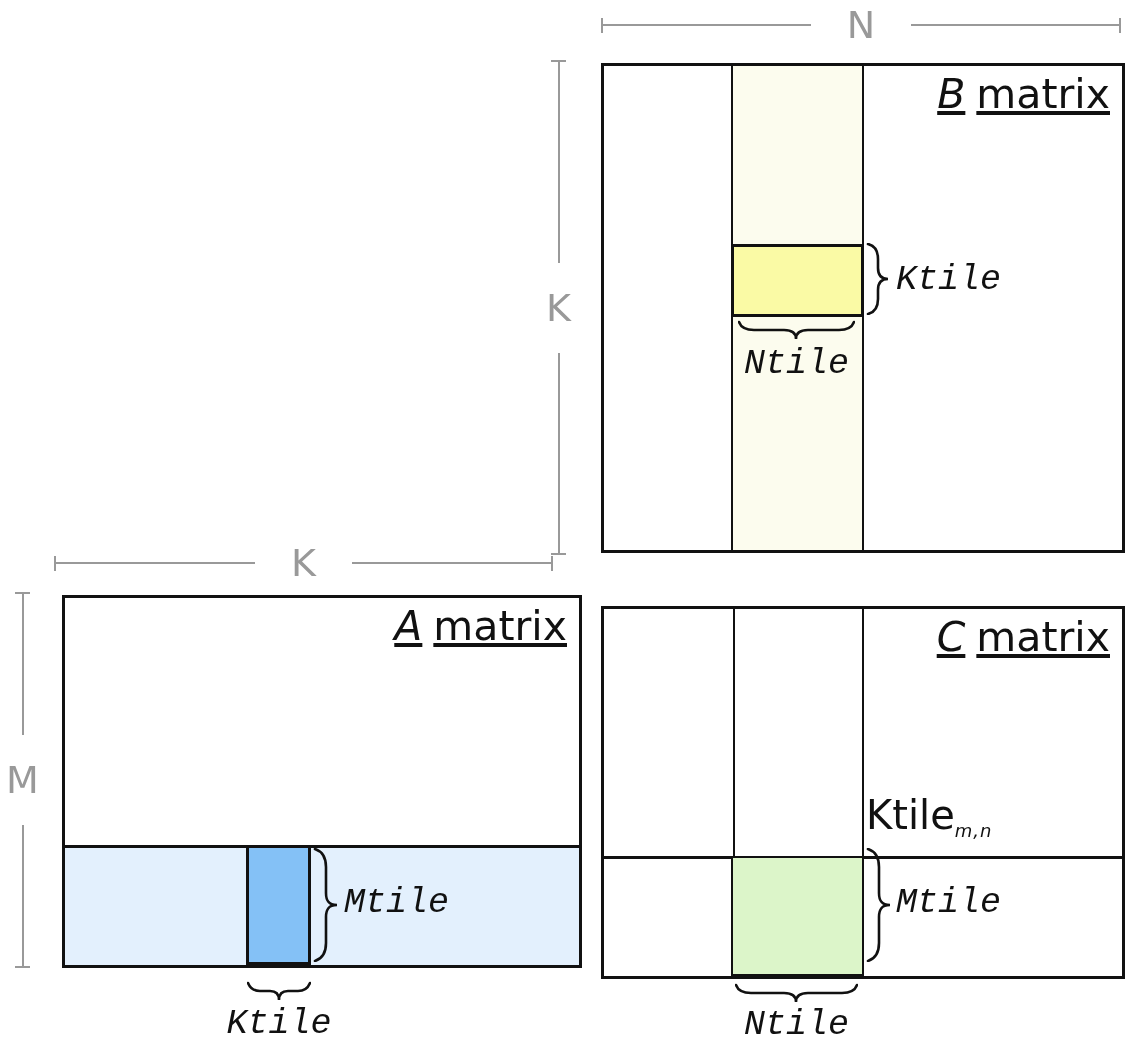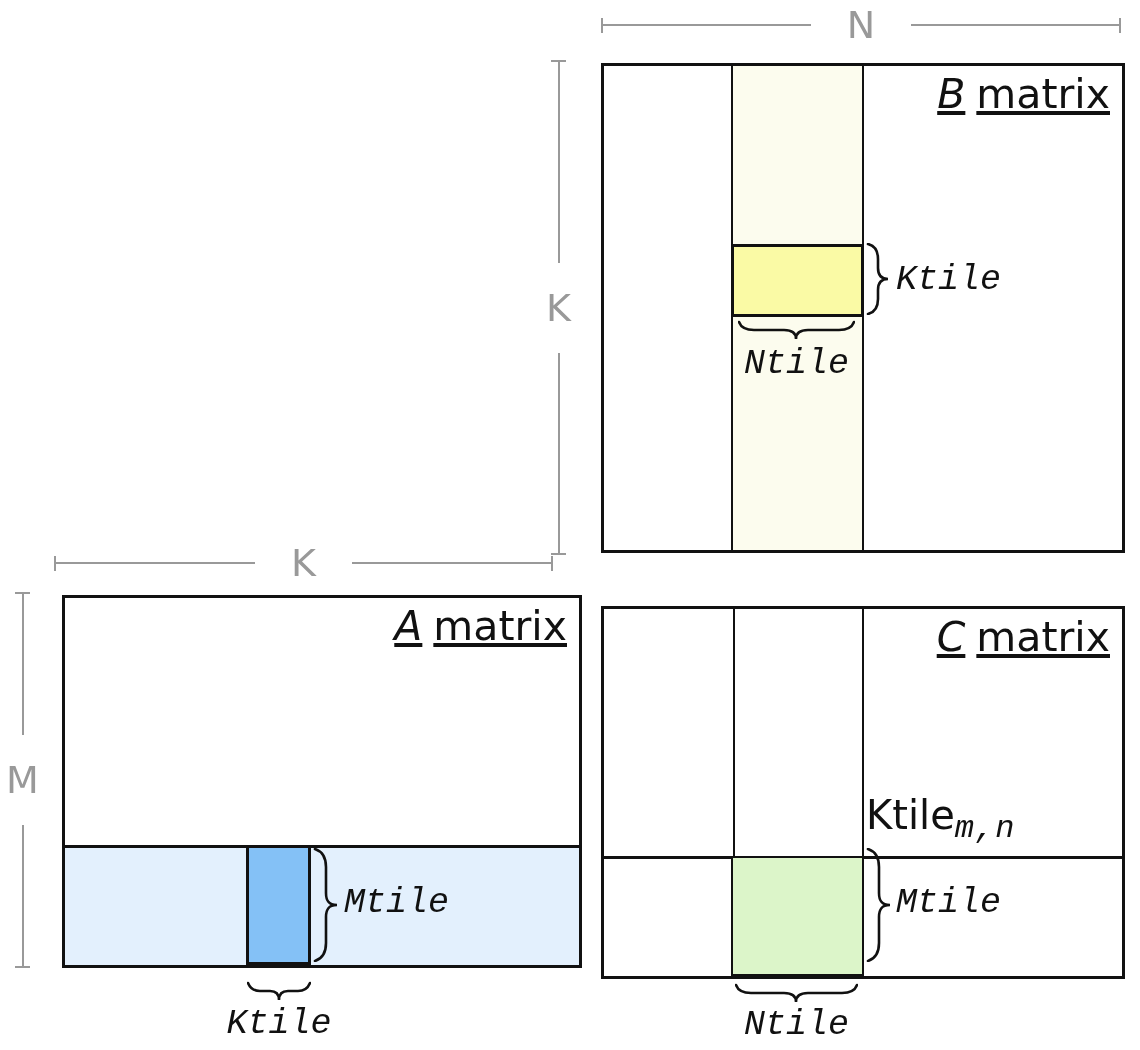--- a/index.html
+++ b/index.html
@@ -33,21 +33,21 @@
   #a-ktile-block{position:absolute;left:181px;width:65px;top:247px;bottom:0;
     background:var(--blue);border:3px solid var(--ink);box-sizing:border-box;}
 
   
   .c-vline{position:absolute;top:0;bottom:0;width:2px;background:var(--ink);}
   #c-vline-1{left:129px;} #c-vline-2{left:258px;}
   #c-divider{position:absolute;left:0;right:0;top:247px;height:3px;background:var(--ink);}
   #c-block-tile{position:absolute;left:127px;width:133px;top:247px;bottom:0;
     background:var(--green);border:2px solid var(--ink);box-sizing:border-box;}
   #c-block-label{position:absolute;left:262px;top:182px;font-size:40px;line-height:1.2;white-space:nowrap;}
-  #c-block-label .sub{font-style:italic;font-size:32px;vertical-align:-8px;letter-spacing:1px;font-family:Liberation Mono, monospace;}
+  #c-block-label .sub{font-style:italic;font-size:18px;vertical-align:-8px;letter-spacing:1px;}
 
   
   .dim-h,.dim-v{position:absolute;display:flex;align-items:center;color:var(--gray);}
   .dim-h{flex-direction:row;}
   .dim-v{flex-direction:column;}
   .seg-h{flex:1;height:2px;background:var(--gray);}
   .seg-v{flex:1;width:2px;background:var(--gray);}
   .tick-v{width:2px;height:15px;background:var(--gray);}
   .tick-h{width:15px;height:2px;background:var(--gray);}
   .dim-label{font-size:38px;line-height:1;color:var(--gray);}

